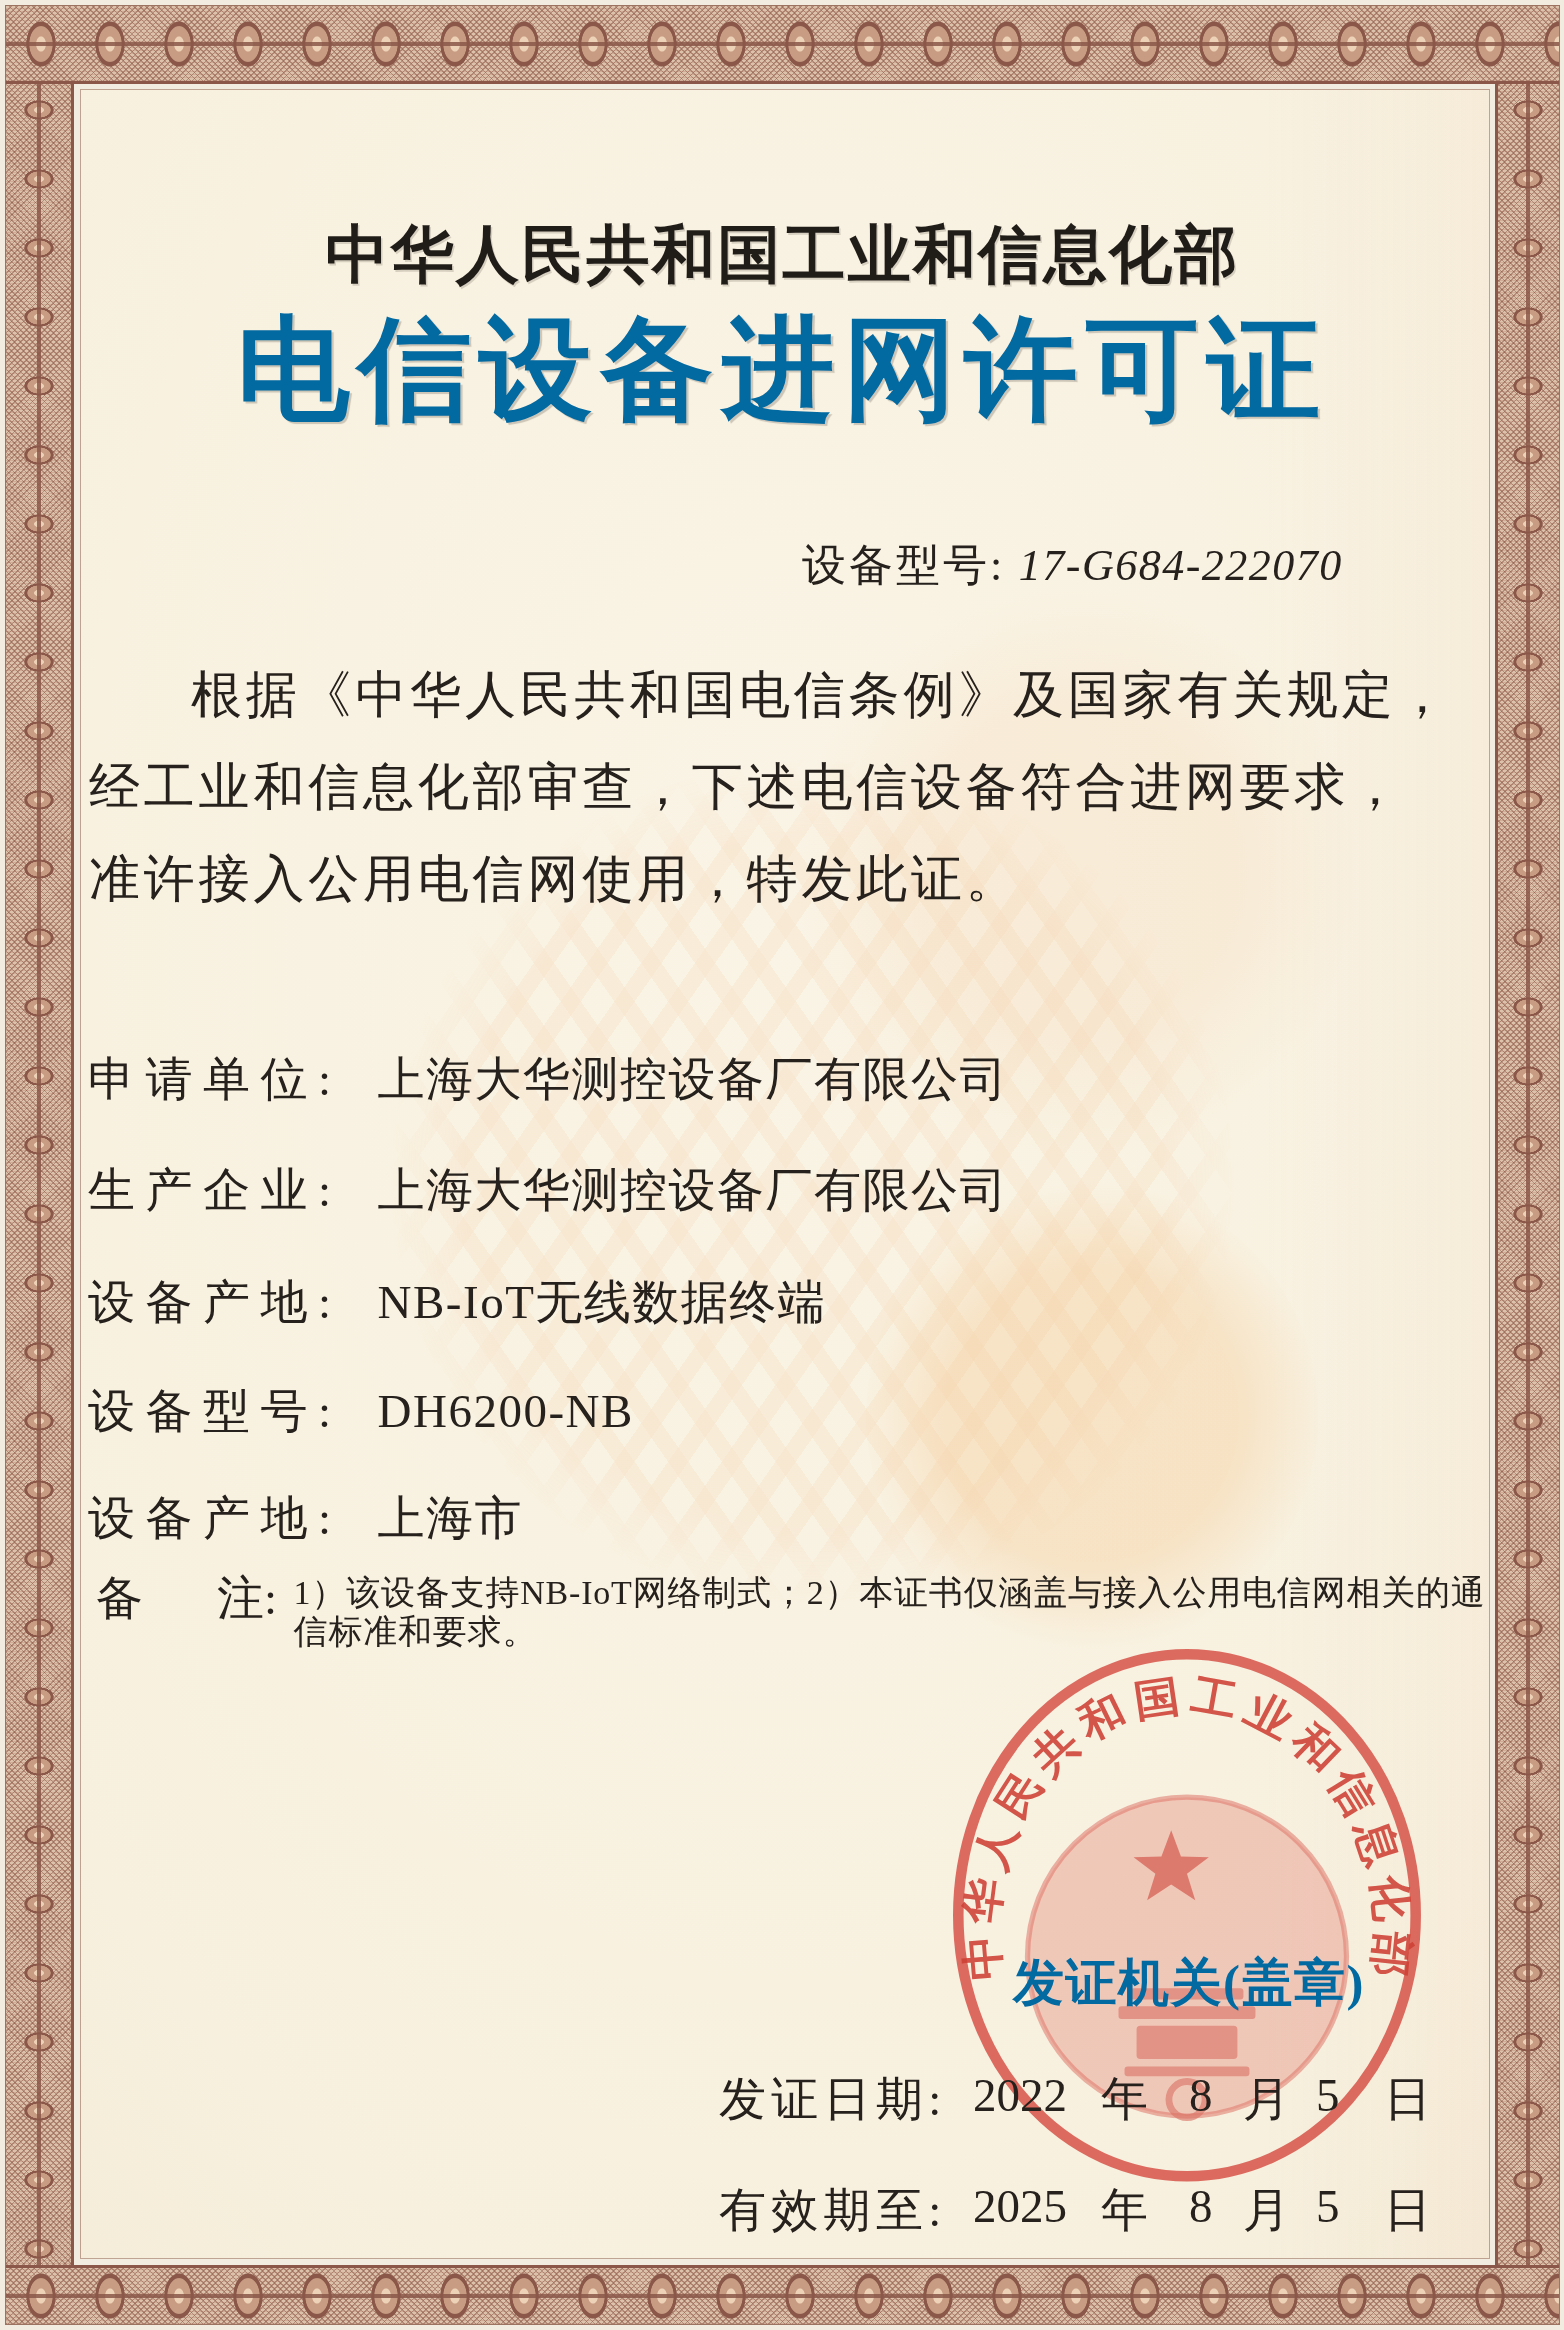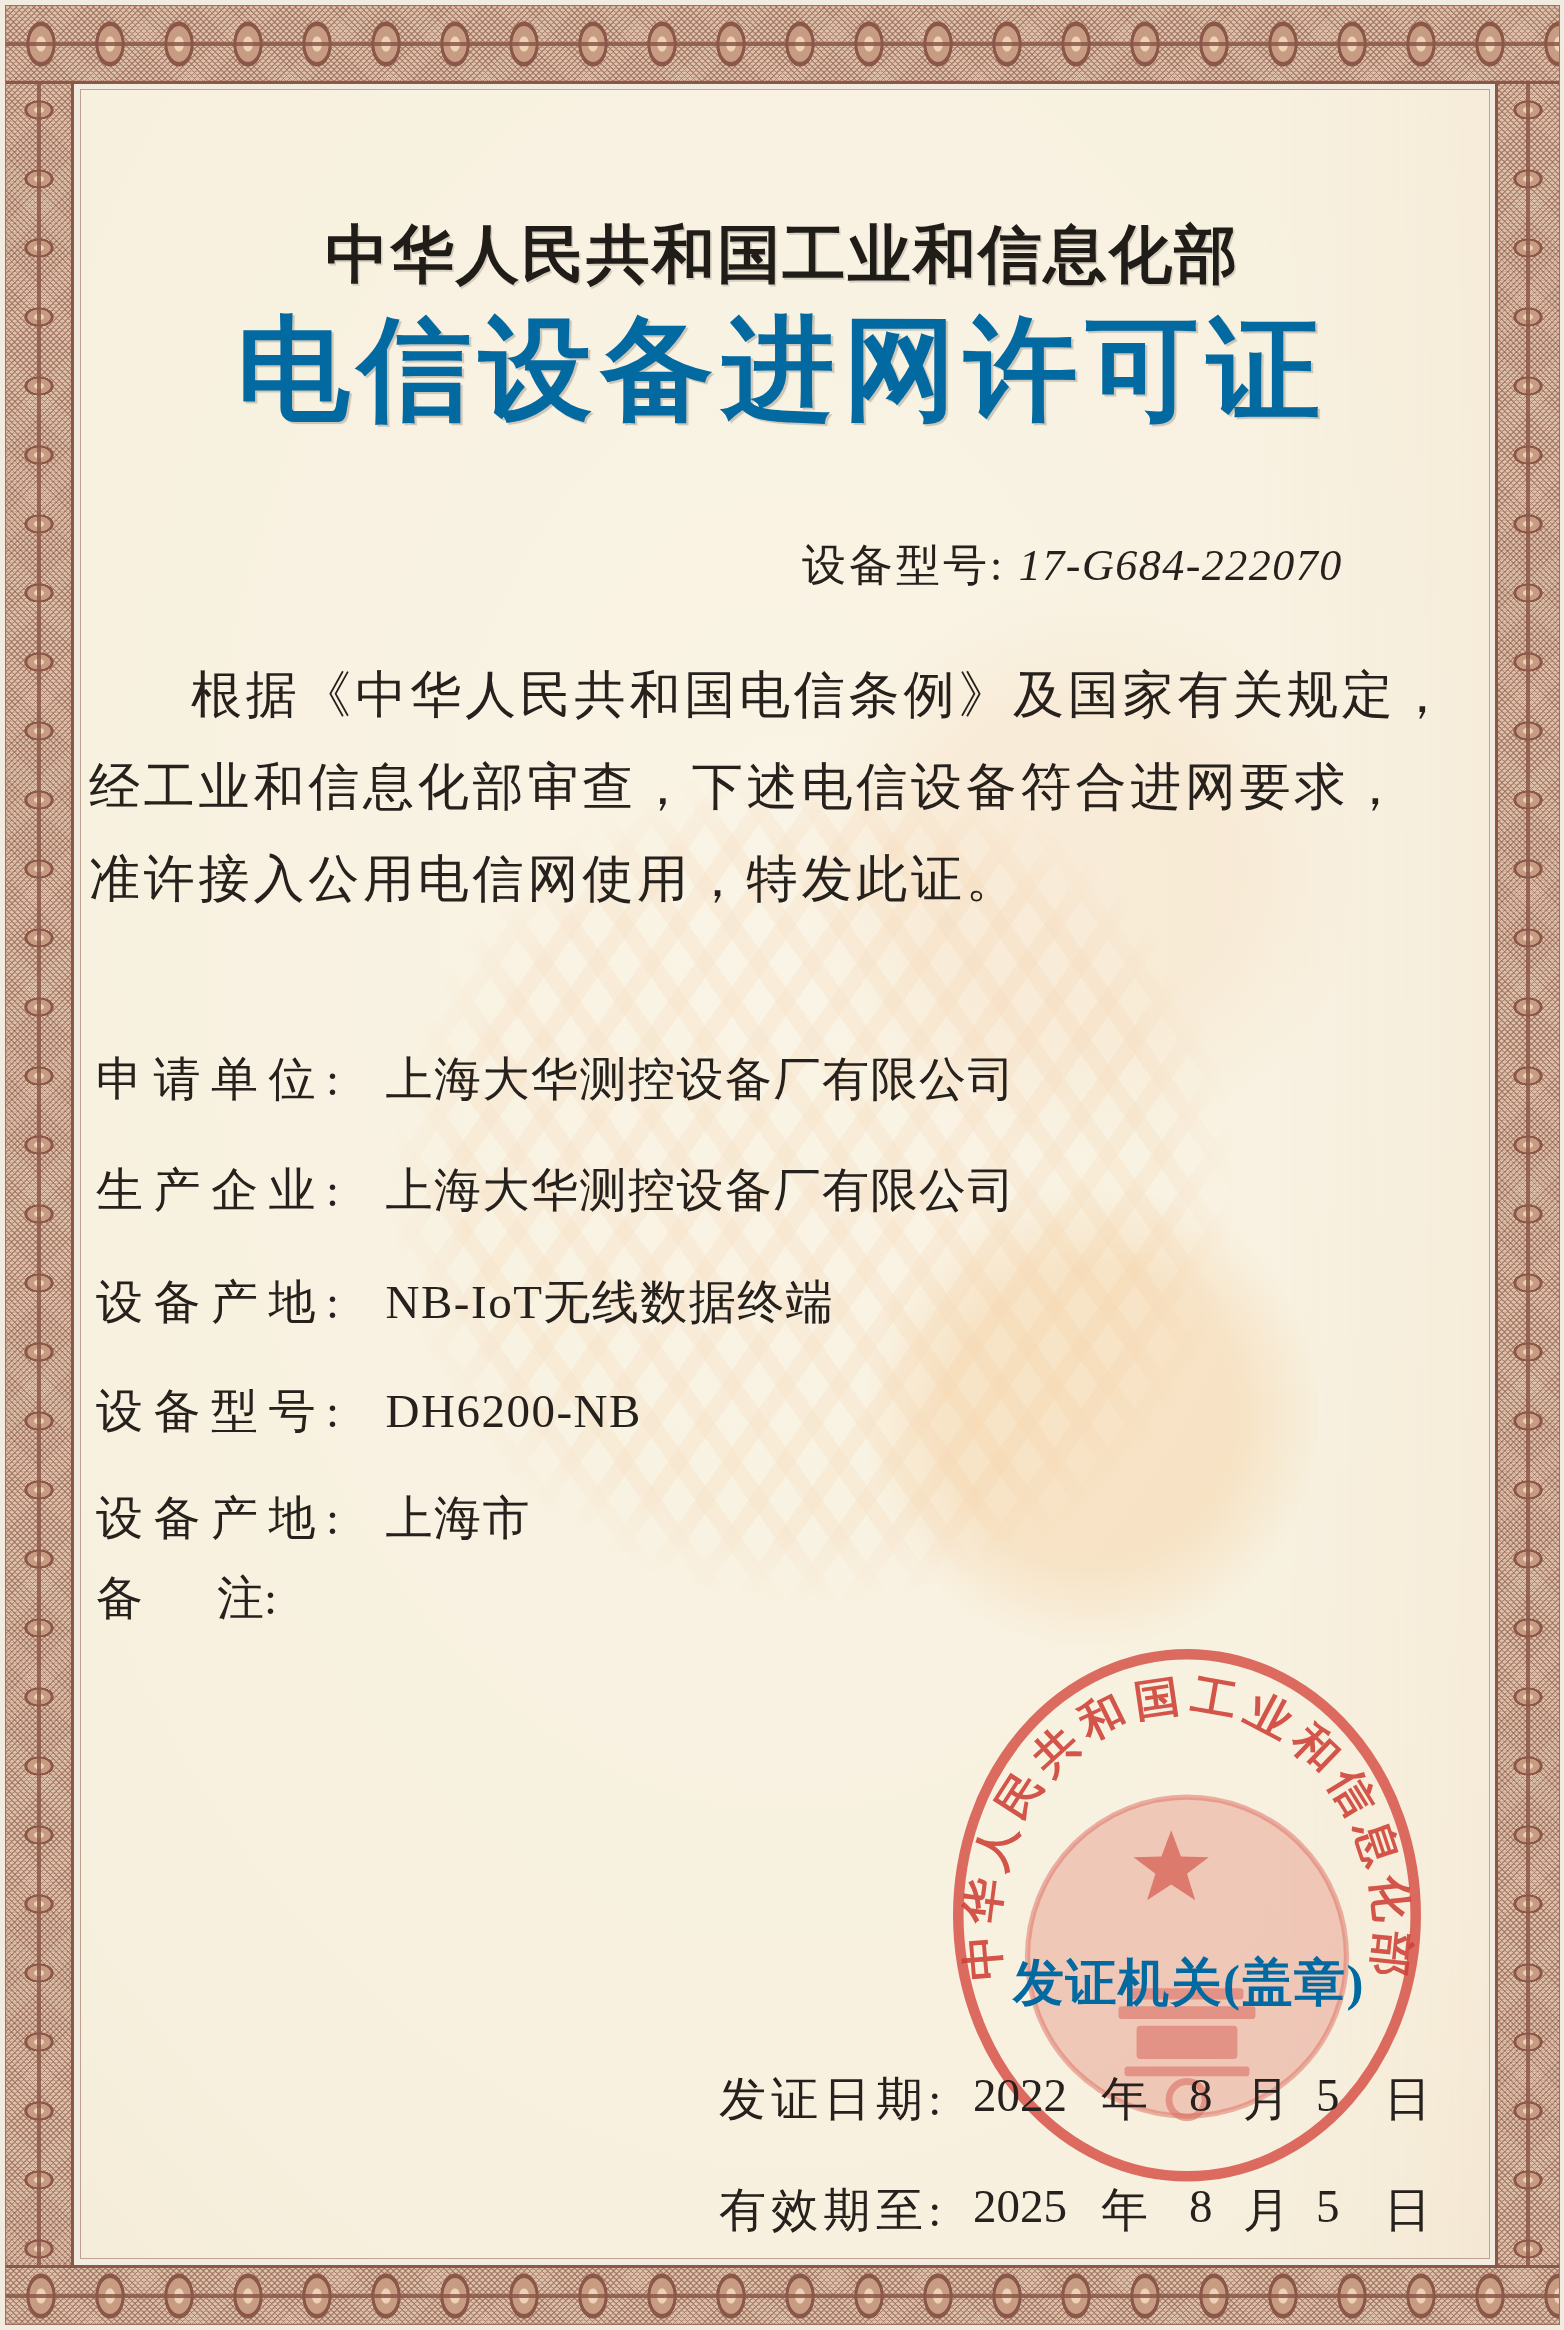--- a/index.html
+++ b/index.html
@@ -90,21 +90,21 @@
     position: absolute; top: 294px; left: 0; right: 0;
     text-align: center; font-size: 113px; font-weight: 900; letter-spacing: 8.3px;
     color: #0369a1; text-shadow: 2.3px 2.3px 0.8px rgba(50,40,30,.22);
   }
   .license-line { position: absolute; top: 536px; left: 802px; font-size: 44px; }
   .license-label { letter-spacing: 3px; }
   .license-number { margin-left: 13.5px; letter-spacing: 1.5px; font-style: italic; }
   .preamble { position: absolute; top: 649px; left: 89px; width: 1392px; font-size: 51px; line-height: 92px; letter-spacing: 3.8px; }
   .preamble .line { white-space: nowrap; }
   .preamble .line:first-child { text-indent: 2em; }
-  .field-row { position: absolute; left: 96px; font-size: 47px; white-space: nowrap; text-align: center; }
+  .field-row { position: absolute; left: 88px; font-size: 47px; white-space: nowrap; text-align: center; }
   .field-label { letter-spacing: 10.5px; }
   .field-value { margin-left: 36px; letter-spacing: 1.5px; }
   .row-1 { top: 1048px; } .row-2 { top: 1159px; } .row-3 { top: 1271px; }
   .row-4 { top: 1380px; } .row-5 { top: 1487px; }
   .remark-row { position: absolute; left: 96px; top: 1567px; display: flex; }
   .remark-label { display: inline-flex; width: 181px; justify-content: space-between; font-size: 47px; flex: none; }
   .remark-text { margin-left: 16.6px; width: 1212px; font-size: 34px; line-height: 39px; letter-spacing: 0.8px; padding-top: 6px; }
   
   .stamp-svg { position: absolute; left: 947px; top: 1648px; width: 489px; height: 542px; z-index: 5; }
   .authority-label {
@@ -188,20 +188,21 @@
     </div>
     <div class="field-row row-5">
       <span class="field-label">设备产地:</span><span class="field-value">上海市</span>
     </div>
 
     <div class="remark-row">
       <span class="remark-label">
         <span>备</span>
         <span>注:</span>
       </span>
+      <span class="remark-text">1）该设备支持NB-IoT网络制式；2）本证书仅涵盖与接入公用电信网相关的通信标准和要求。</span>
     </div>
 
     <div class="authority-label">发证机关(盖章)</div>
 
     <div class="date-row date-issue">
       <span class="seg d-label">发证日期:</span>
       <span class="seg d-year">2022</span>
       <span class="seg d-yu">年</span>
       <span class="seg d-month">8</span>
       <span class="seg d-mu">月</span>

